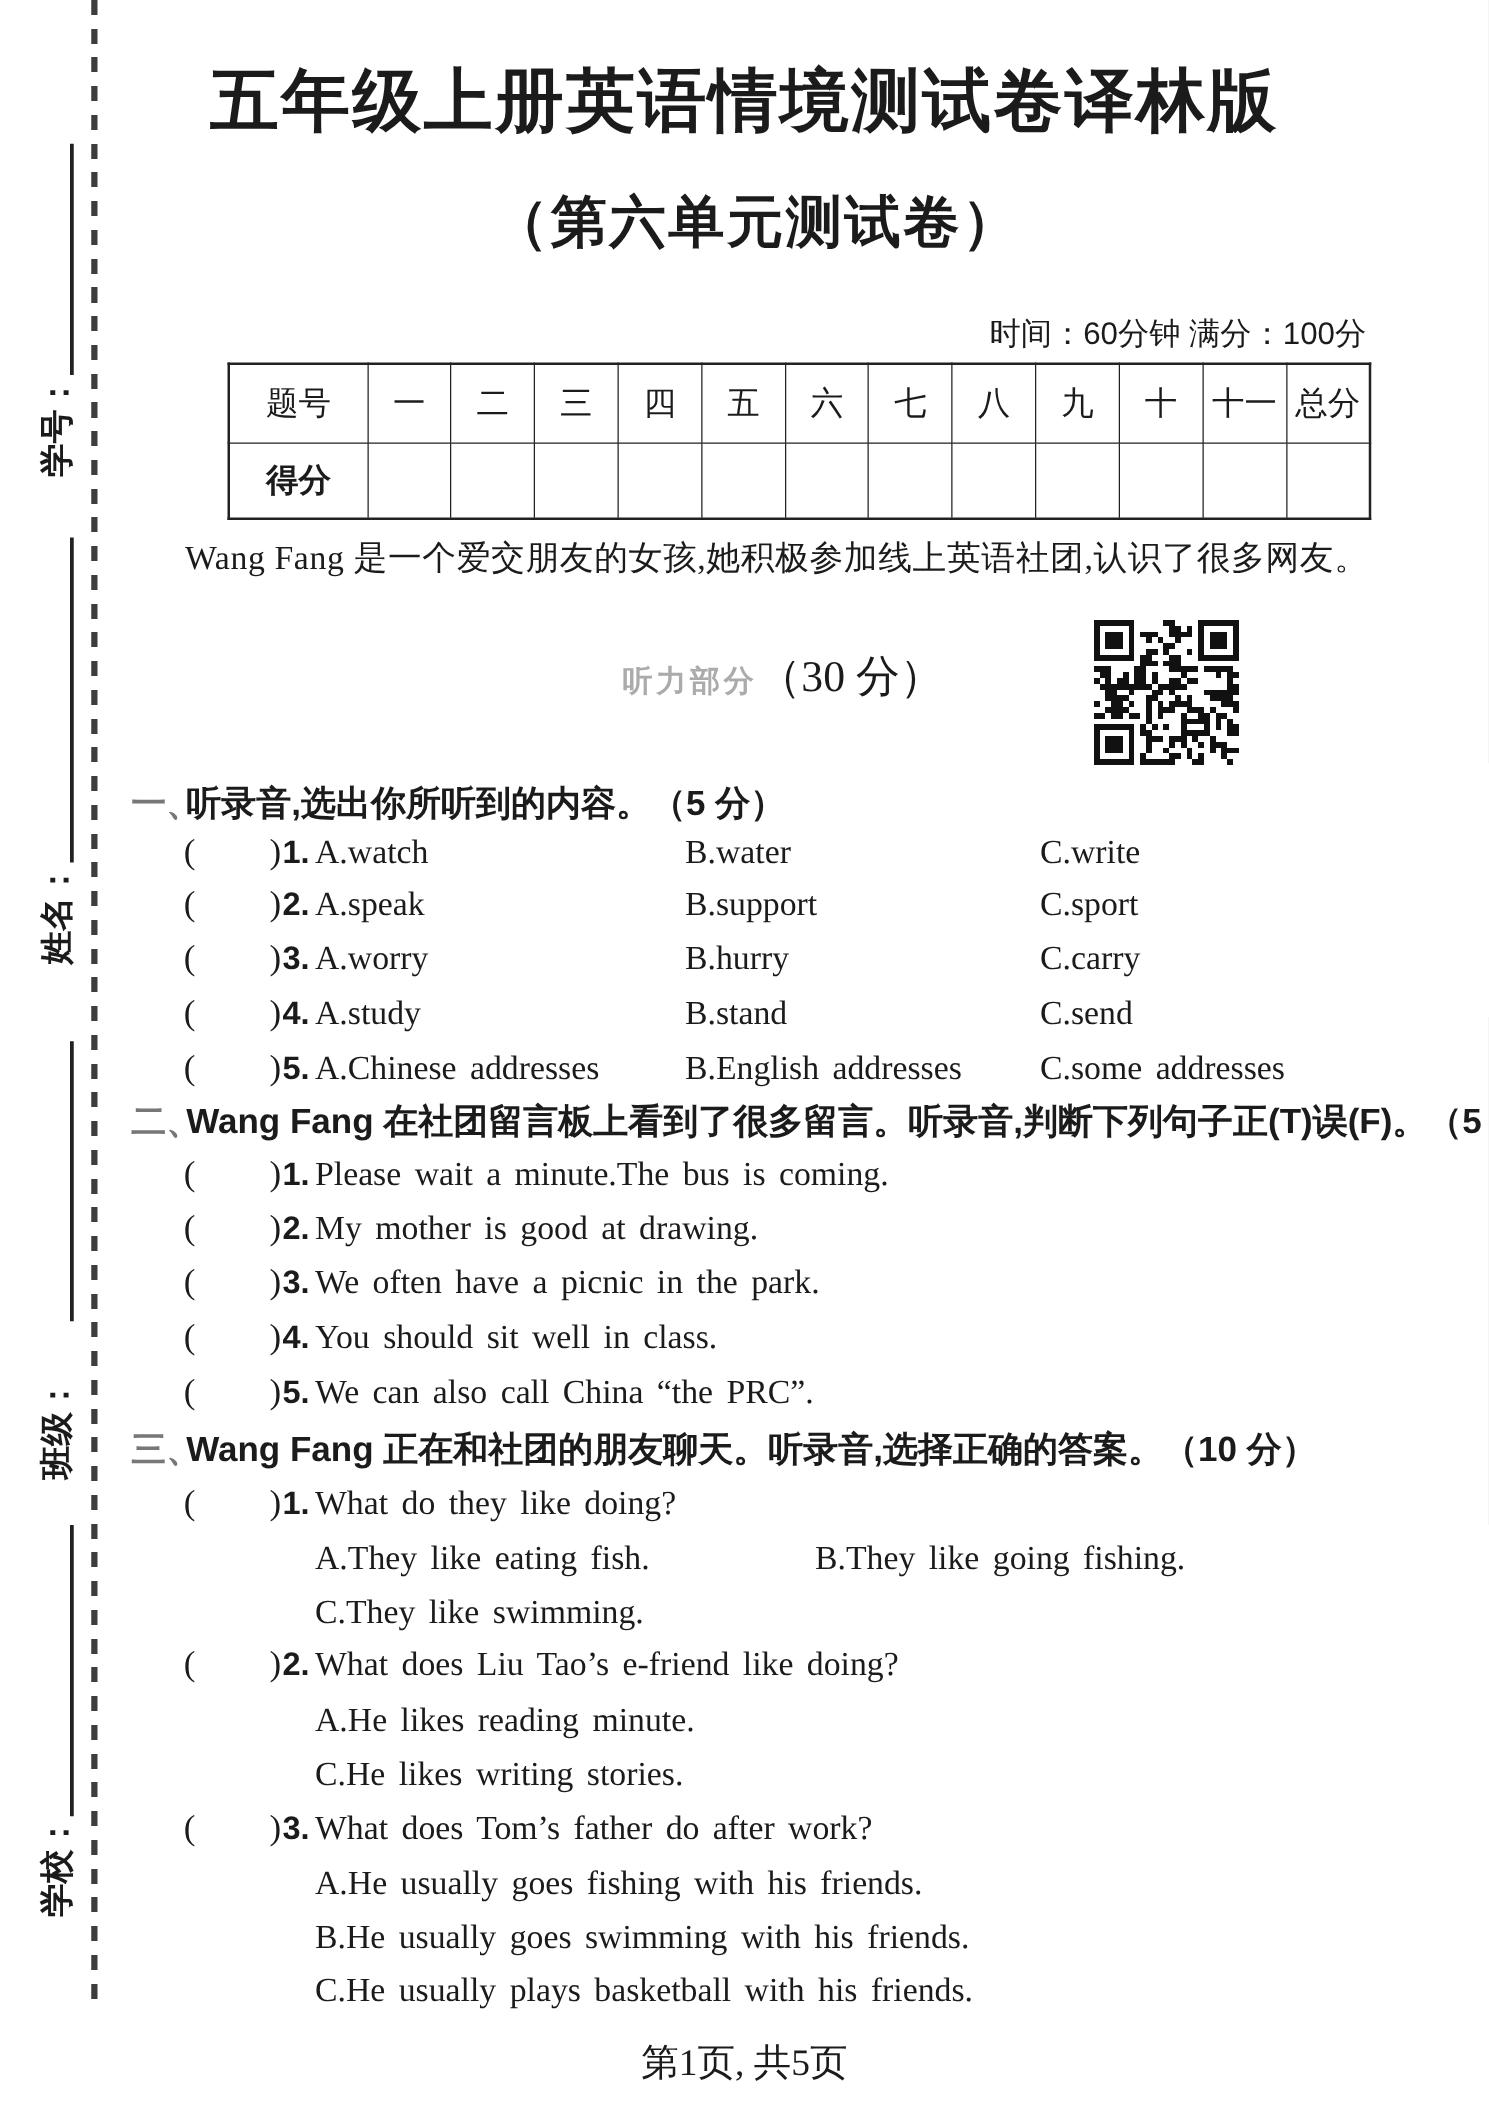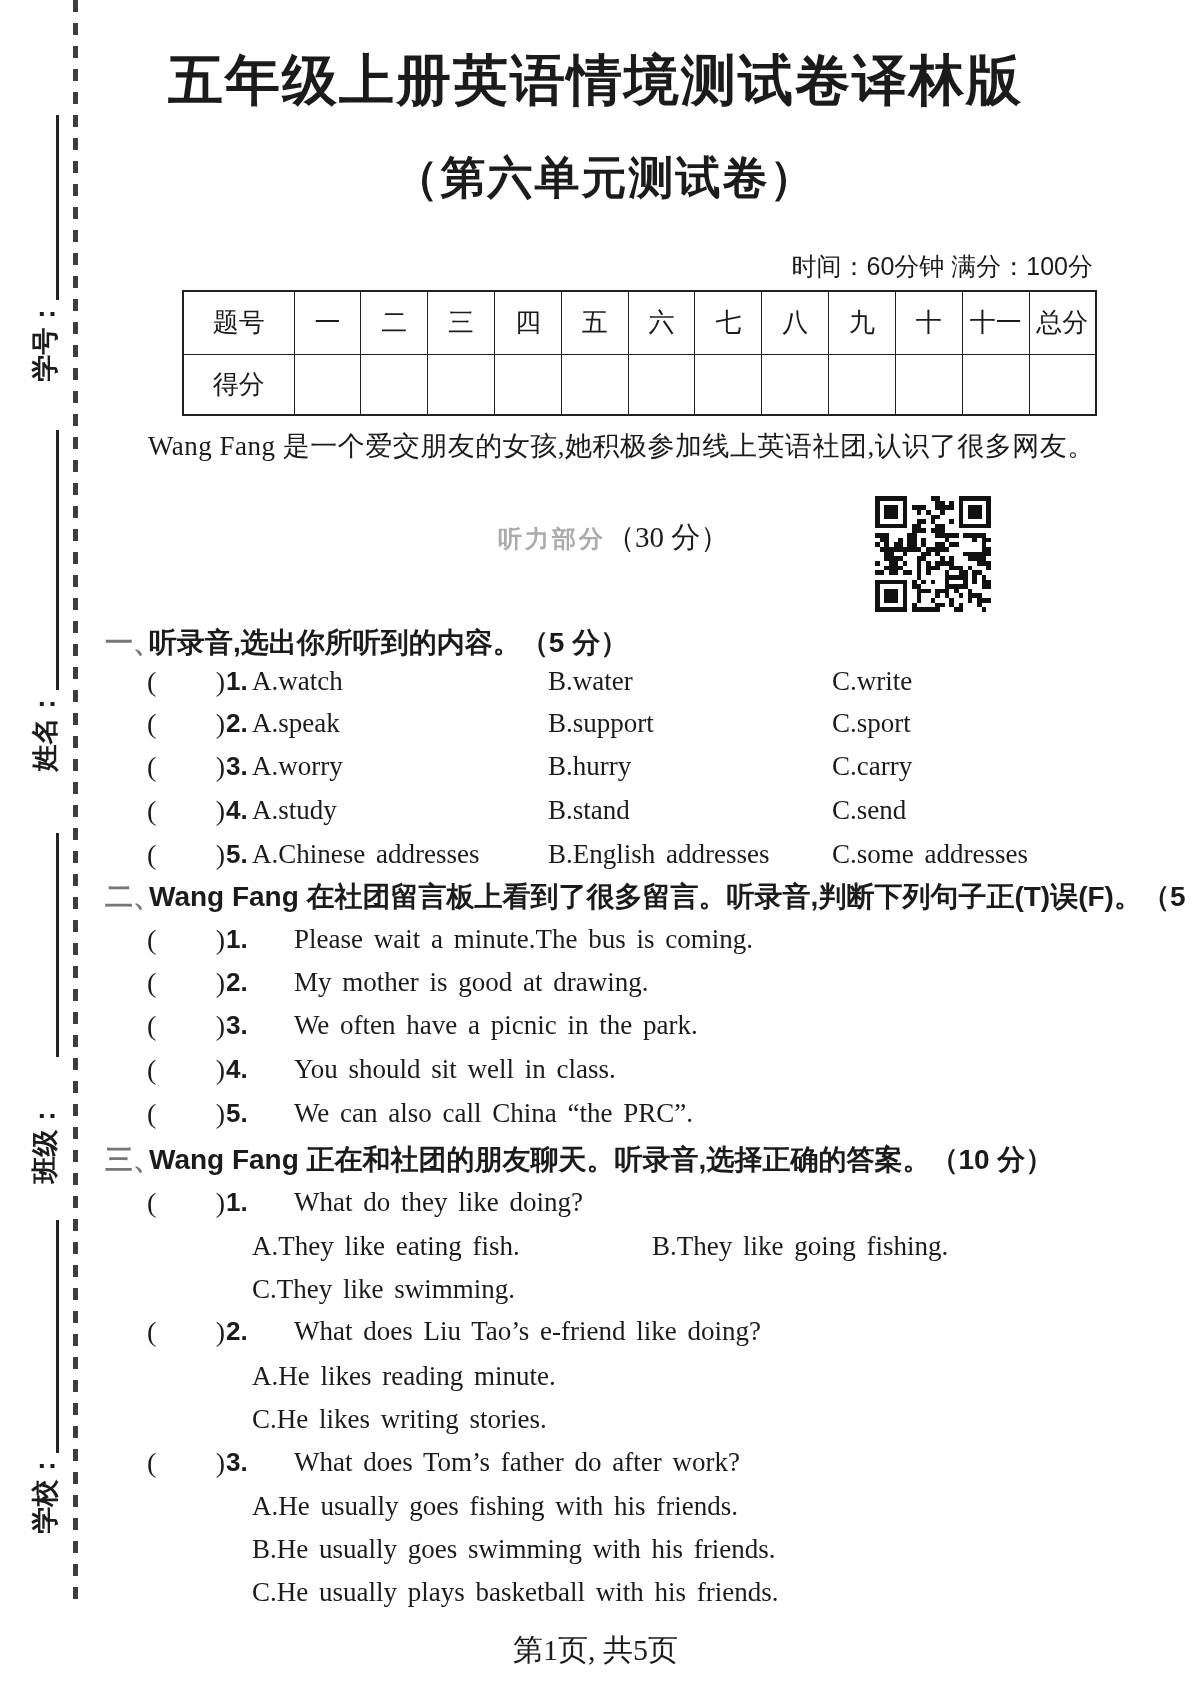--- a/index.html
+++ b/index.html
@@ -38,44 +38,44 @@
     font-family:"Liberation Sans","DejaVu Sans",sans-serif; font-size:25px;
   }
   table.score {
     position:absolute; top:290px; left:43px; border-collapse:collapse;
     table-layout:fixed; width:915px;
     font-family:"Liberation Sans","DejaVu Sans",sans-serif; font-size:26px;margin-left:34px;
   }
   table.score { border:2px solid #222; }
   table.score td { border:1px solid #222; text-align:center; vertical-align:middle; }
   table.score tr.r1 td { height:63px; }
-  table.score tr.r2 td { height:61px; }
+  table.score tr.r2 td { height:61px;font-weight:bold; }
   td.c0 { width:111px; }
   .intro {
     position:absolute; top:428px; left:43px; width:1000px;
     font-size:27px; letter-spacing:0.5px; white-space:nowrap;
   }
   .listen-head { position:absolute; top:518px; left:393px; white-space:nowrap; }
   .listen-head .lh-main {
     color:#ababab; font-family:"Liberation Sans","DejaVu Sans",sans-serif;
     font-weight:bold; font-size:24px; letter-spacing:3px;
   }
-  .listen-head .lh-score { font-size:29px; }
+  .listen-head .lh-score { font-size:35px; }
   .qr { position:absolute; left:873px; top:496px; width:120px; height:116px; }
   .qr svg { width:100%; height:100%; }
   
   .sec-head { position:absolute; left:0; white-space:nowrap;
     font-family:"Liberation Sans","DejaVu Sans",sans-serif; font-weight:bold; font-size:28px; }
   .sec-head .sec-num { position:absolute; left:0; color:#777; font-weight:bold; }
   .sec-head .sec-title { position:absolute; left:44px; }
   .row { position:absolute; left:0; width:100%; height:36px; white-space:nowrap; font-size:27px; }
   .paren { position:absolute; left:42px; width:78px; display:flex; justify-content:space-between; font-size:28px; }
   .paren i { font-style:normal; }
   .qnum { position:absolute; left:121px; font-family:"Liberation Sans","DejaVu Sans",sans-serif; font-weight:bold; font-size:26px; }
-  .t-main { position:absolute; left:147px;margin-left:42px; }
+  .t-main { position:absolute; left:147px; }
   .opt-a { position:absolute; left:147px; }
   .s1 .opt-b { position:absolute; left:443px; }
   .s1 .opt-c { position:absolute; left:727px; }
   .s3 .opt-b { position:absolute; left:547px; }
   .word-sp { word-spacing:4px; }
   
   .footer {
     position:absolute; top:1630px; left:0; width:100%; text-align:center;
     font-family:Liberation Serif, serif; font-size:30px;
   }

